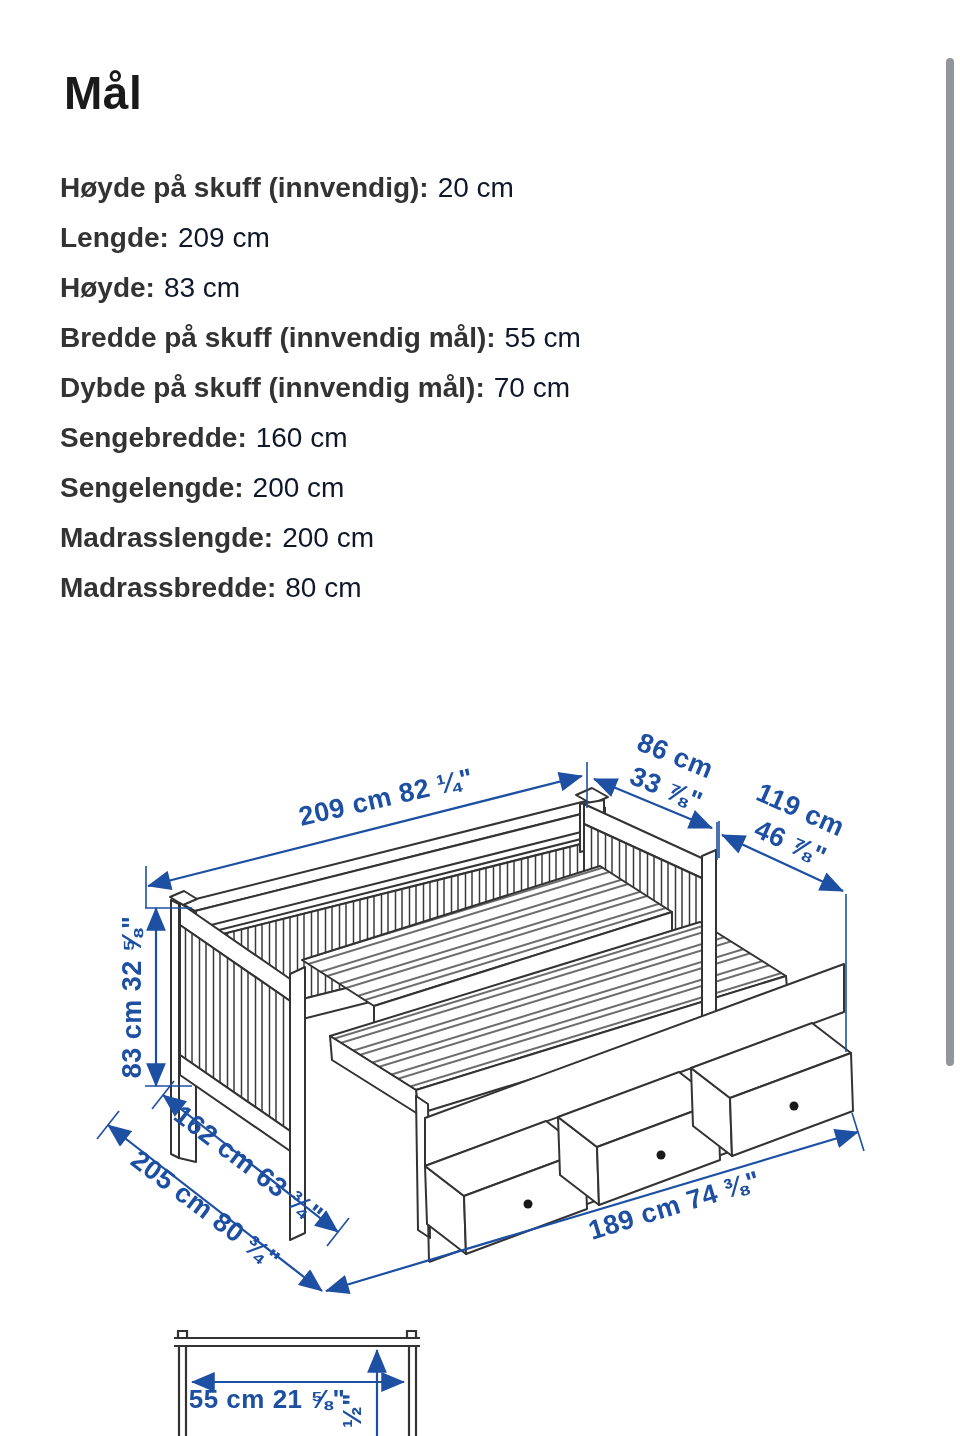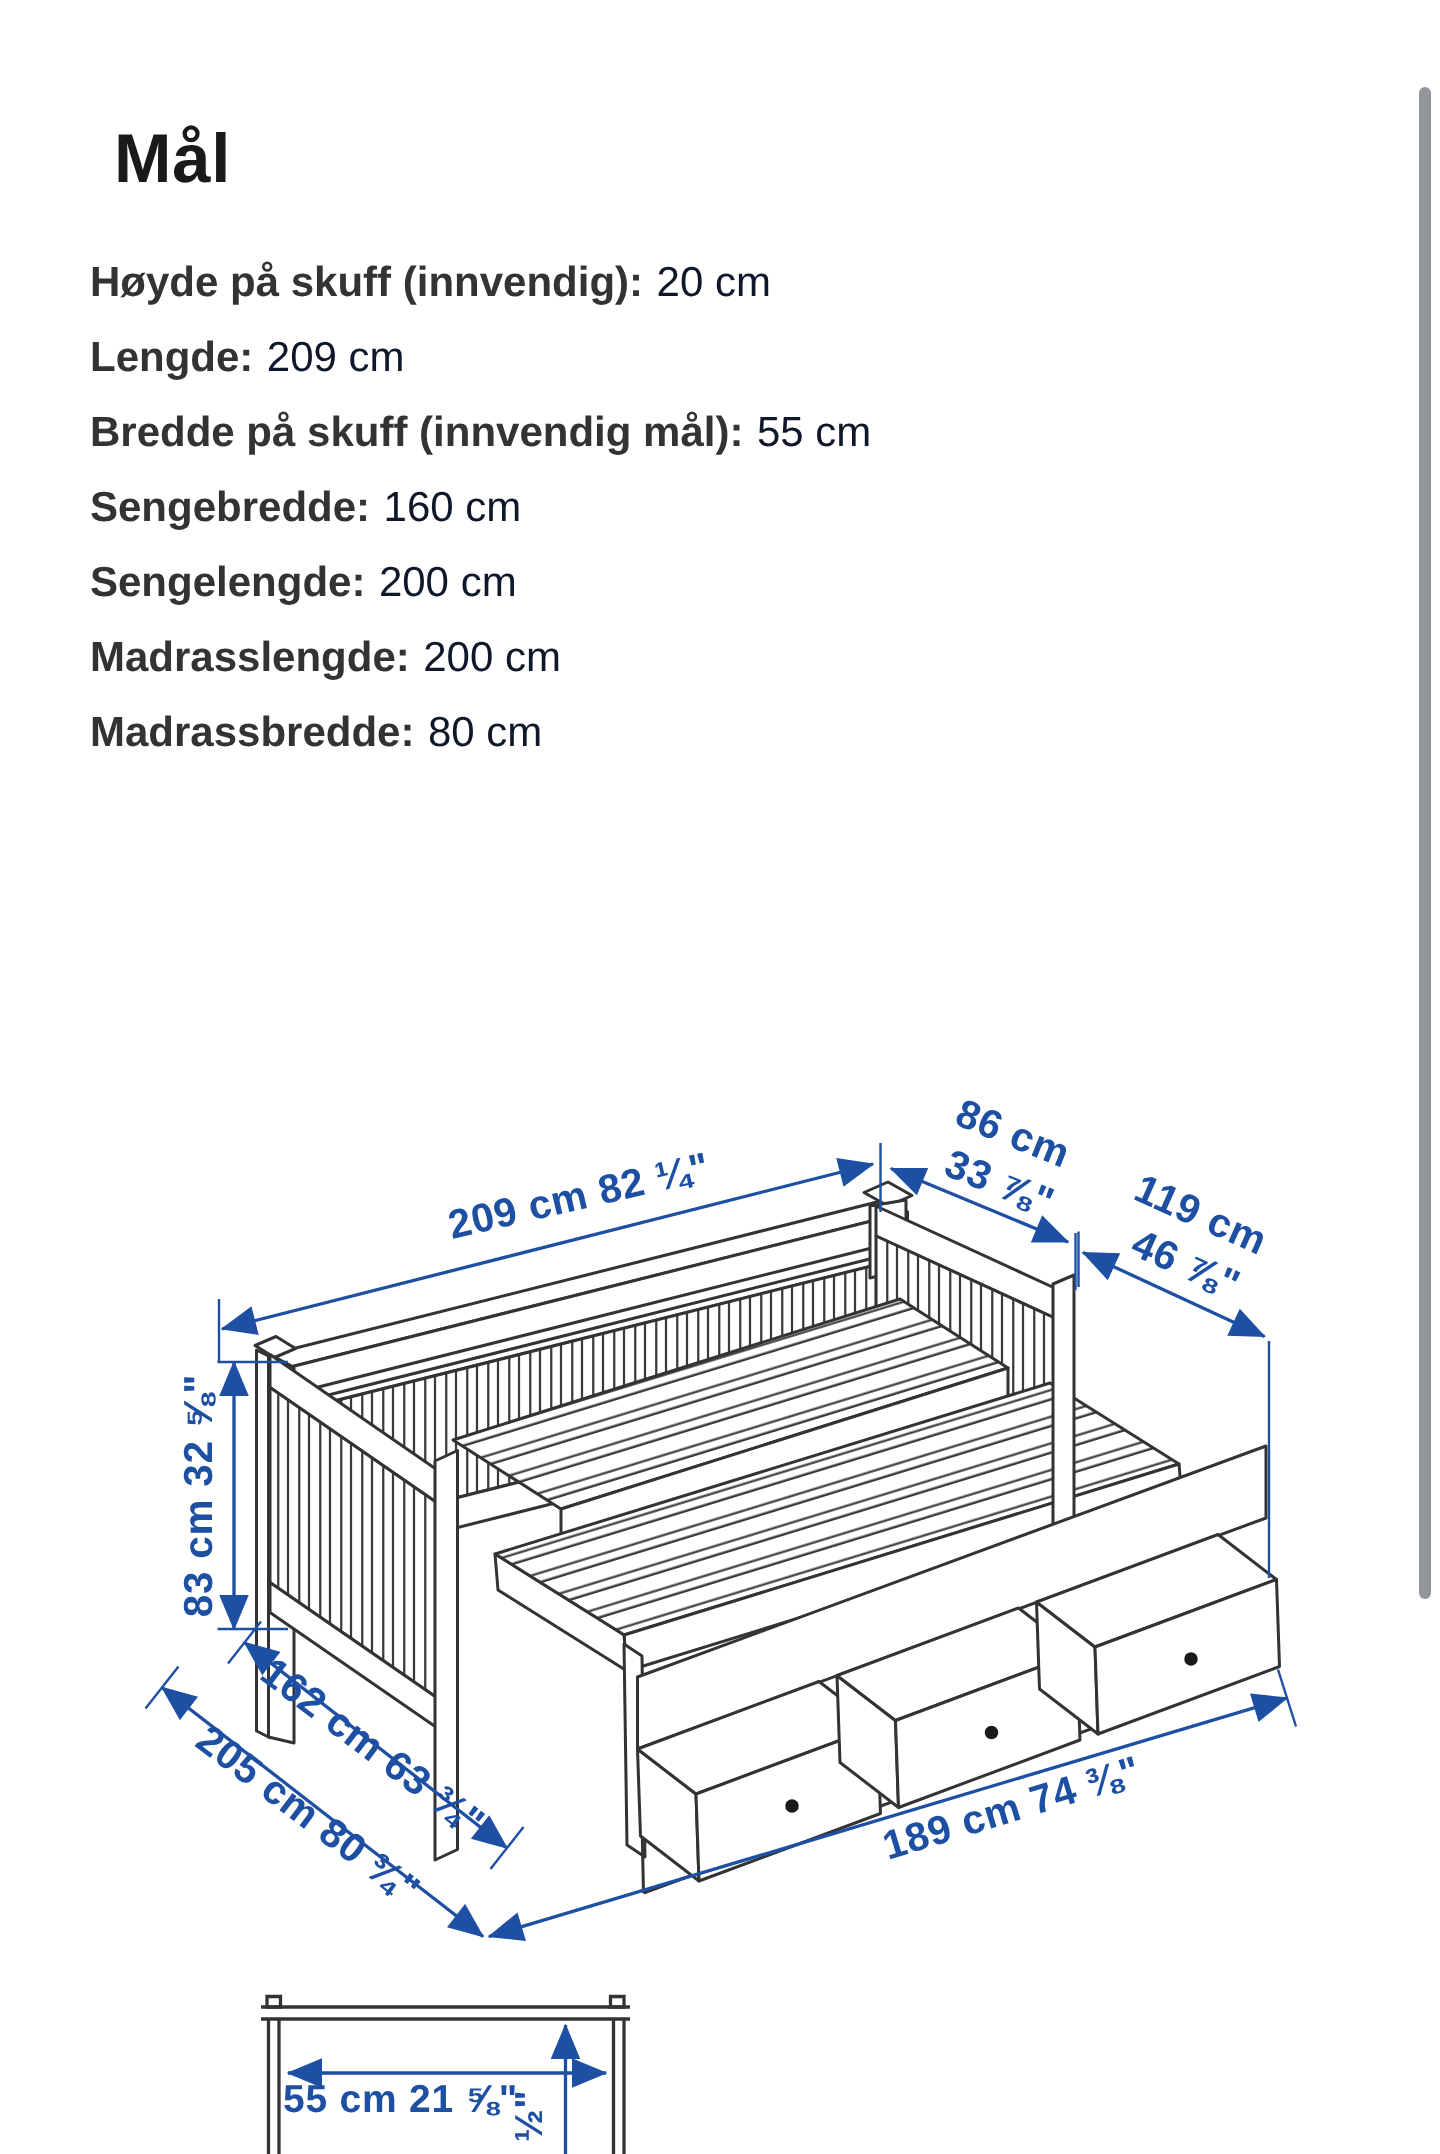--- a/index.html
+++ b/index.html
@@ -2,21 +2,21 @@
 <html><head>
 <meta charset="utf-8">
 <style>
   html,body{margin:0;padding:0;background:#fff;}
   body{
     width:960px;height:1436px;position:relative;overflow:hidden;
     font-family:"Liberation Sans","DejaVu Sans",sans-serif;color:#333;
   }
   .page{position:absolute;inset:0;background:#fff;}
   .page-title{
-    margin:16px;position:absolute;left:60px;top:62px;
+    margin:4px;position:absolute;left:60px;top:62px;
     font-size:46px;font-weight:700;color:#1a1a1a;letter-spacing:0.5px;
   }
   .specs{position:absolute;left:60px;top:163px;}
   .spec-row{height:50px;line-height:50px;font-size:28px;white-space:nowrap;}
   .spec-label{font-weight:700;color:#333;}
   .spec-value{font-weight:400;color:#0f172a;margin-left:9px;}
   .diagram-wrap{position:absolute;left:0;top:728px;width:960px;height:708px;}
   svg text{
     font-family:"Liberation Sans","DejaVu Sans",sans-serif;
     font-weight:700;fill:#1d4fa3;letter-spacing:0.5px;
@@ -31,21 +31,23 @@
 </head>
 <body>
 
 <div class="page">
 
   <h1 class="page-title">Mål</h1>
 
   <div class="specs">
     <div class="spec-row"><span class="spec-label">Høyde på skuff (innvendig):</span><span class="spec-value">20 cm</span></div>
     <div class="spec-row"><span class="spec-label">Lengde:</span><span class="spec-value">209 cm</span></div>
+    <div class="spec-row"><span class="spec-label">Høyde:</span><span class="spec-value">83 cm</span></div>
     <div class="spec-row"><span class="spec-label">Bredde på skuff (innvendig mål):</span><span class="spec-value">55 cm</span></div>
+    <div class="spec-row"><span class="spec-label">Dybde på skuff (innvendig mål):</span><span class="spec-value">70 cm</span></div>
     <div class="spec-row"><span class="spec-label">Sengebredde:</span><span class="spec-value">160 cm</span></div>
     <div class="spec-row"><span class="spec-label">Sengelengde:</span><span class="spec-value">200 cm</span></div>
     <div class="spec-row"><span class="spec-label">Madrasslengde:</span><span class="spec-value">200 cm</span></div>
     <div class="spec-row"><span class="spec-label">Madrassbredde:</span><span class="spec-value">80 cm</span></div>
   </div>
 
   <div class="diagram-wrap">
   <svg width="960" height="708" viewBox="0 728 960 708">
     <defs>
       <marker id="arw" viewBox="0 0 12 10" refX="11.5" refY="5" markerWidth="11" markerHeight="9" orient="auto-start-reverse">

